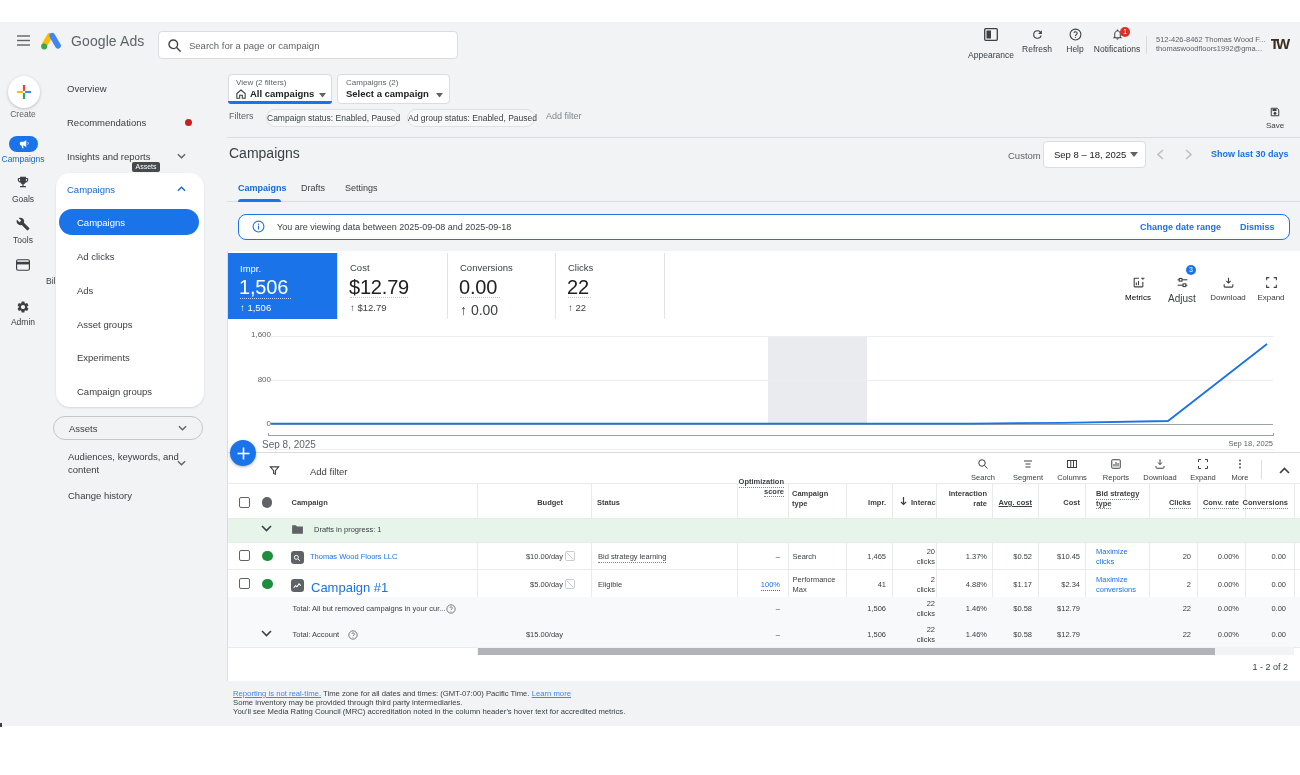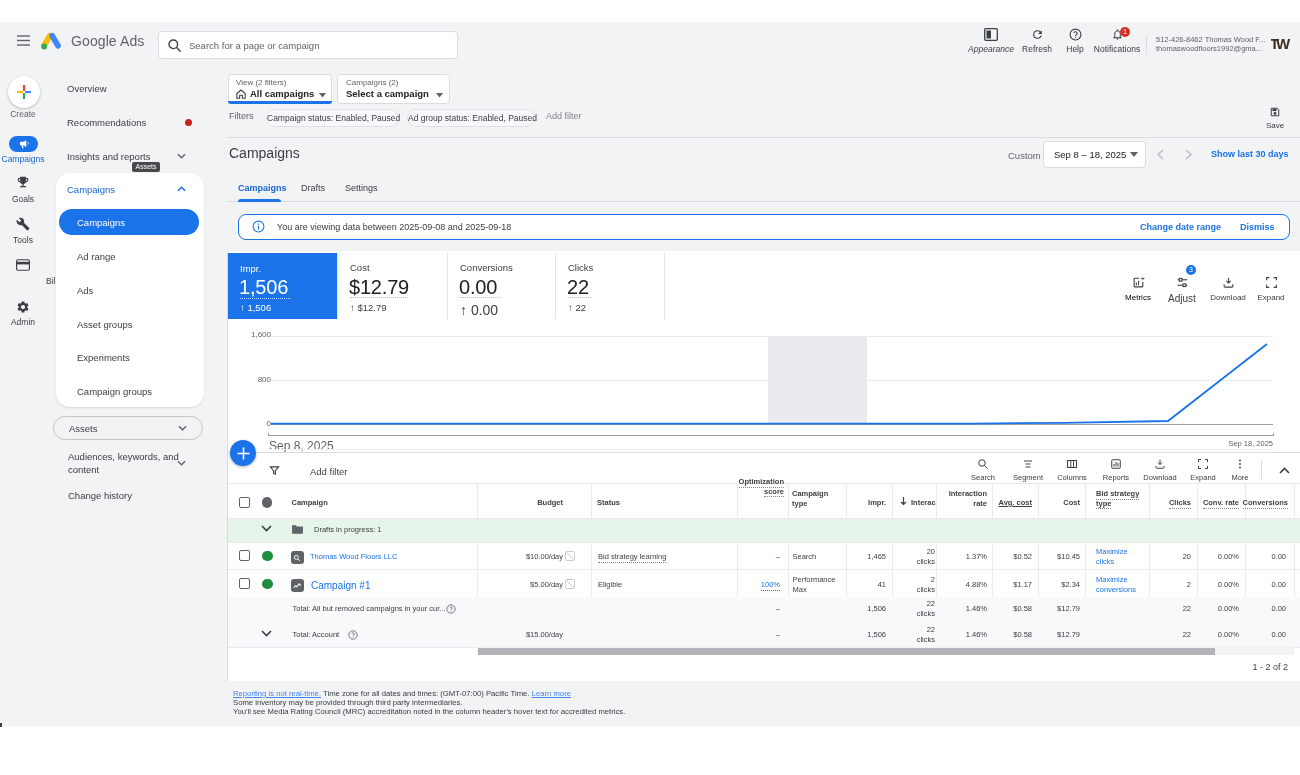--- a/index.html
+++ b/index.html
@@ -47,21 +47,21 @@
           <line x1="8.6" y1="8.6" x2="12.6" y2="12.6" stroke="#3c4043" stroke-width="1.4"></line>
         </svg>
       <div class="abs" style="left:30px; top:8px; font-size:9.5px; color:#5f6368;">Search for a page or campaign</div>
     </div>
 
     <div class="abs" style="left:960px; top:6px; width:62px; text-align:center;">
       <svg style="margin:0 auto;" width="14" height="13" viewBox="0 0 14 13">
           <rect x="0.7" y="0.7" width="12.6" height="11.6" rx="1" fill="none" stroke="#3c4043" stroke-width="1.3"></rect>
           <rect x="2.5" y="2.5" width="4.5" height="8" fill="#3c4043"></rect>
         </svg>
-      <div class="lbl8" style="margin-top:3px;font-style:italic;">Appearance</div>
+      <div class="lbl8" style="margin-top:9px;">Appearance</div>
     </div>
     <div class="abs" style="left:1012px; top:6px; width:50px; text-align:center;">
       <svg style="margin:0 auto;" width="13" height="13" viewBox="0 0 24 24">
           <path d="M17.65 6.35A7.96 7.96 0 0 0 12 4a8 8 0 1 0 7.73 10h-2.08A6 6 0 1 1 12 6c1.66 0 3.14.69 4.22 1.78L13 11h7V4l-2.35 2.35z" fill="#3c4043"></path>
         </svg>
       <div class="lbl8" style="margin-top:3px;">Refresh</div>
     </div>
     <div class="abs" style="left:1055px; top:6px; width:40px; text-align:center;">
       <svg style="margin:0 auto;" width="13" height="13" viewBox="0 0 24 24">
           <circle cx="12" cy="12" r="10" fill="none" stroke="#3c4043" stroke-width="2"></circle>
@@ -139,21 +139,21 @@
         <path d="M1 1l4 4 4-4" fill="none" stroke="#5f6368" stroke-width="1.5"></path>
       </svg>
 
     <div class="abs" style="left:10px; top:113px; width:148px; height:234px; background:#fff; border-radius:14px; box-shadow:0 1px 2px rgba(60,64,67,.15);"></div>
     <div class="abs" style="left:21px; top:124px; color:#1967d2;">Campaigns</div>
     <svg class="abs" style="left:131px; top:126px;" width="9" height="6" viewBox="0 0 10 6">
         <path d="M1 5l4-4 4 4" fill="none" stroke="#1967d2" stroke-width="1.5"></path>
       </svg>
     <div class="abs" style="left:13px; top:149px; width:140px; height:26px; border-radius:13px; background:#1a73e8;"></div>
     <div class="abs" style="left:31px; top:157px; color:#fff;">Campaigns</div>
-    <div class="abs" style="left:31px; top:191px;">Ad range</div>
+    <div class="abs" style="left:31px; top:191px;">Ad clicks</div>
     <div class="abs" style="left:31px; top:225px;">Ads</div>
     <div class="abs" style="left:31px; top:259px;">Asset groups</div>
     <div class="abs" style="left:31px; top:292px;">Experiments</div>
     <div class="abs" style="left:31px; top:326px;">Campaign groups</div>
 
     <div class="abs" style="left:7px; top:356px; width:150px; height:24px; border:1px solid #c4c7c5; border-radius:12px;"></div>
     <div class="abs" style="left:23px; top:363px;">Assets</div>
     <svg class="abs" style="left:132px; top:365px;" width="9" height="6" viewBox="0 0 10 6">
         <path d="M1 1l4 4 4-4" fill="none" stroke="#5f6368" stroke-width="1.5"></path>
       </svg>
@@ -303,21 +303,21 @@
     <div class="abs" style="left:540px; top:85px; width:99px; height:88px; background:#e9ebee;"></div>
     <div class="abs" style="left:43px; top:84.5px; width:1002px; height:1px; background:#ebedef;"></div>
     <div class="abs" style="left:43px; top:128.6px; width:1002px; height:1px; background:#ebedef;"></div>
     <div class="abs" style="left:43px; top:172.5px; width:1002px; height:1.5px; background:#9aa0a6;"></div>
     <svg class="abs" style="left:43px; top:84px;" width="1002" height="95" viewBox="0 0 1002 95">
       <polyline points="0,88.6 700,88.6 792,87.8 897,86 996,9" fill="none" stroke="#1a73e8" stroke-width="1.8"></polyline>
     </svg>
     <div class="abs" style="left:40px; top:183.5px; width:1006px; height:1px; background:#9aa0a6;"></div>
     <div class="abs" style="left:40px; top:181.5px; width:1px; height:3px; background:#9aa0a6;"></div>
     <div class="abs" style="left:1045px; top:181.5px; width:1px; height:3px; background:#9aa0a6;"></div>
-    <div class="abs" style="left:41px; top:187.5px; font-size:12px; color:#5f6368;">Sep 8, 2025</div>
+    <div class="abs" style="left:34px; top:187.5px; font-size:10px; color:#5f6368;">Sep 8, 2025</div>
     <div class="abs" style="left:945px; top:187.5px; width:100px; text-align:right; font-size:7.5px; color:#5f6368;">Sep 18, 2025</div>
     <div class="abs" style="left:38px; top:197.5px; width:1008px; height:1px; background:#eceef0;"></div>
 
     <div class="abs" style="left:2px; top:189px; width:26px; height:26px; border-radius:50%; background:#1a73e8; box-shadow:0 1px 3px rgba(0,0,0,.3); z-index:6;">
       <svg style="margin:6.5px auto 0;" width="13" height="13" viewBox="0 0 13 13">
           <g stroke="#fff" stroke-width="1.6">
             <line x1="6.5" y1="0.5" x2="6.5" y2="12.5"></line>
             <line x1="0.5" y1="6.5" x2="12.5" y2="6.5"></line>
           </g>
         </svg>
@@ -469,21 +469,21 @@
     <div class="abs cell r" style="left:951px; top:301px; width:60px;">0.00%</div>
     <div class="abs cell r" style="left:998px; top:301px; width:60px;">0.00</div>
 
     <div class="abs" style="left:10.5px; top:327px; width:11px; height:11px; border:1.5px solid #5f6368; border-radius:2px;"></div>
     <div class="abs" style="left:34px; top:327.5px; width:10.5px; height:10.5px; border-radius:50%; background:#1e8e3e;"></div>
     <div class="abs" style="left:62.5px; top:328px; width:13px; height:13px; background:#5f6368; border-radius:3px;">
         <svg style="margin:3.5px auto 0;" width="8.5" height="6" viewBox="0 0 24 16">
           <path d="M2 13l5-6 4 3 6-8 5 5" fill="none" stroke="#fff" stroke-width="3"></path>
         </svg>
       </div>
-    <div class="abs" style="left:83px; top:329px; font-size:10px; color:#1a73e8;">Campaign #1</div>
+    <div class="abs" style="left:83px; top:329px; font-size:13px; color:#1a73e8;">Campaign #1</div>
     <div class="abs cell r" style="left:275px; top:329px; width:60px;">$5.00/day</div>
     <svg class="abs" style="left:337px; top:328px;" width="10" height="10" viewBox="0 0 10 10">
         <rect x="0.5" y="0.5" width="9" height="9" rx="1" fill="none" stroke="#c8cbcf" stroke-width="1"></rect>
         <line x1="1.5" y1="1.5" x2="8.5" y2="8.5" stroke="#c8cbcf" stroke-width="1"></line>
       </svg>
     <div class="abs cell" style="left:370px; top:329px;">Eligible</div>
     <div class="abs cell r" style="left:492px; top:329px; width:60px; color:#1a73e8;"><span style="border-bottom:1px dotted #1a73e8; padding-bottom:1px;">100%</span></div>
     <div class="abs cell" style="left:564.5px; top:324px; line-height:9.5px;">Performance<br>Max</div>
     <div class="abs cell r" style="left:598px; top:329px; width:60px;">41</div>
     <div class="abs cell r" style="left:647px; top:324px; width:60px; line-height:9.5px;">2<br>clicks</div>

